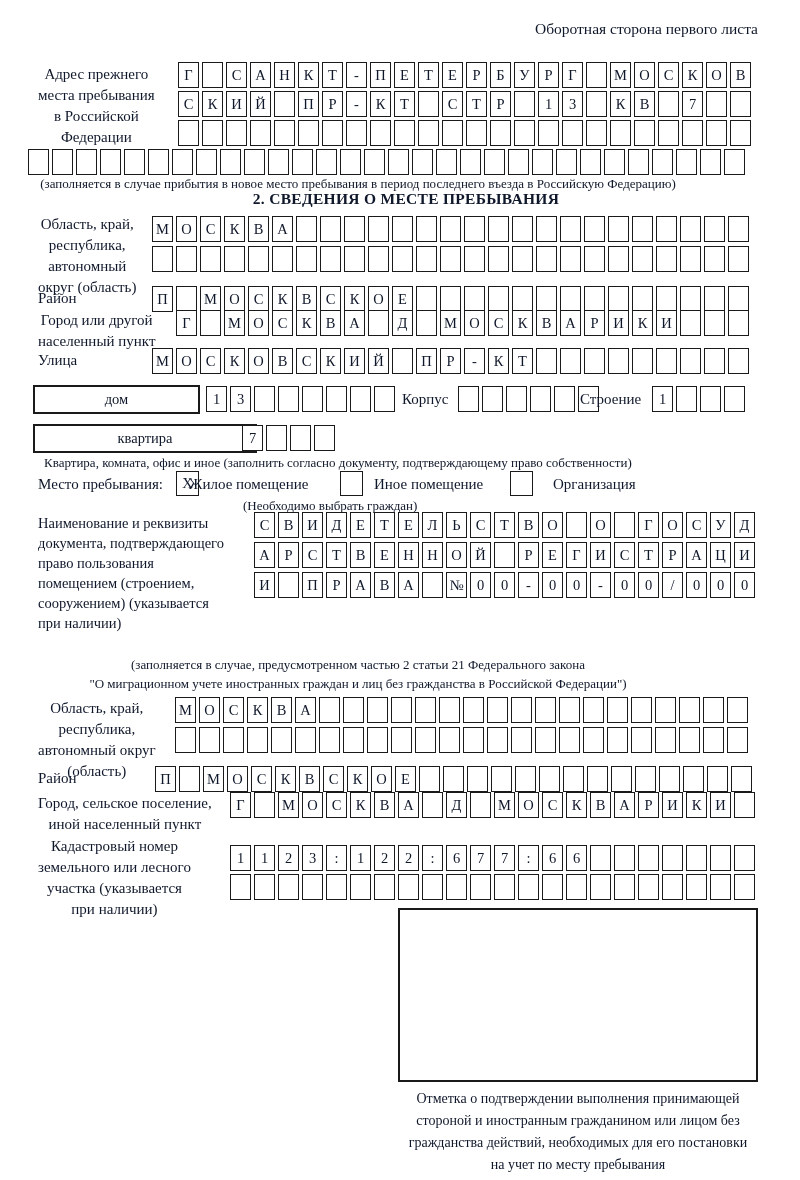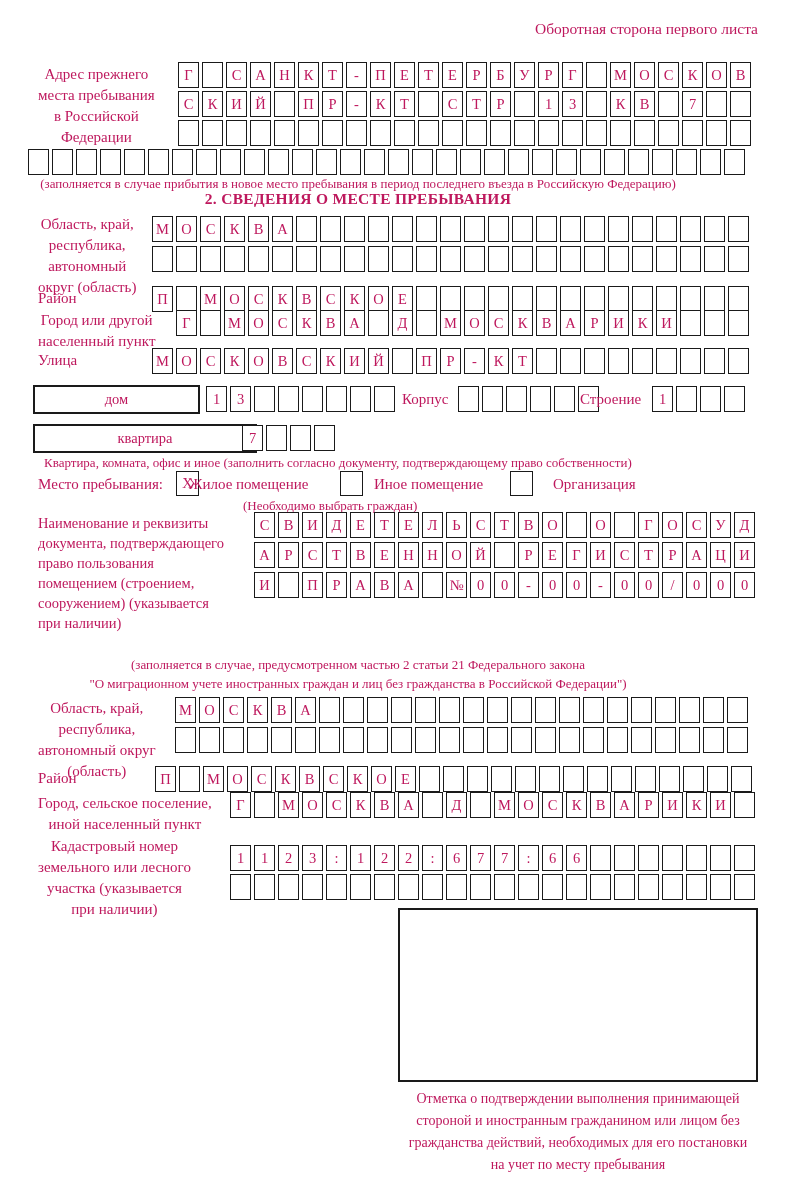--- a/index.html
+++ b/index.html
@@ -1,22 +1,22 @@
 <!DOCTYPE html>
 <html><head>
 <meta charset="utf-8">
 <style>
   html,body{margin:0;padding:0;background:#ffffff;}
-  .page{position:relative;width:800px;height:1180px;background:#fff;color:#be185d;
+  .page{position:relative;width:800px;height:1180px;background:#fff;color:#0f172a;
         font-family:"Liberation Serif", "DejaVu Serif", serif;overflow:hidden;}
   .abs{position:absolute;}
   .lbl{font-size:15px;line-height:21px;white-space:nowrap;text-align:center;}
   .cap{font-size:13px;line-height:16px;white-space:nowrap;}
   .center{left:0;width:716px;text-align:center;}
-  .bold{font-weight:bold;}
+  .bold{font-weight:bold;padding-left:48px;}
   .sec-title{font-size:15.5px;letter-spacing:.3px;}
   .hdr{font-size:15.5px;}
   .cellrow{display:flex;gap:3px;}
   .cell{box-sizing:border-box;width:21px;height:26px;border:1.7px solid #1a1a1a;
         display:flex;align-items:center;justify-content:center;
         font-size:14.5px;line-height:1;background:#fff;}
   .widebox{box-sizing:border-box;height:29px;border:2px solid #1a1a1a;
         display:flex;align-items:center;justify-content:center;font-size:14.5px;background:#fff;}
   .checkbox{box-sizing:border-box;width:23px;height:25px;border:1.7px solid #1a1a1a;
         display:flex;align-items:center;justify-content:center;font-size:14.5px;background:#fff;}

